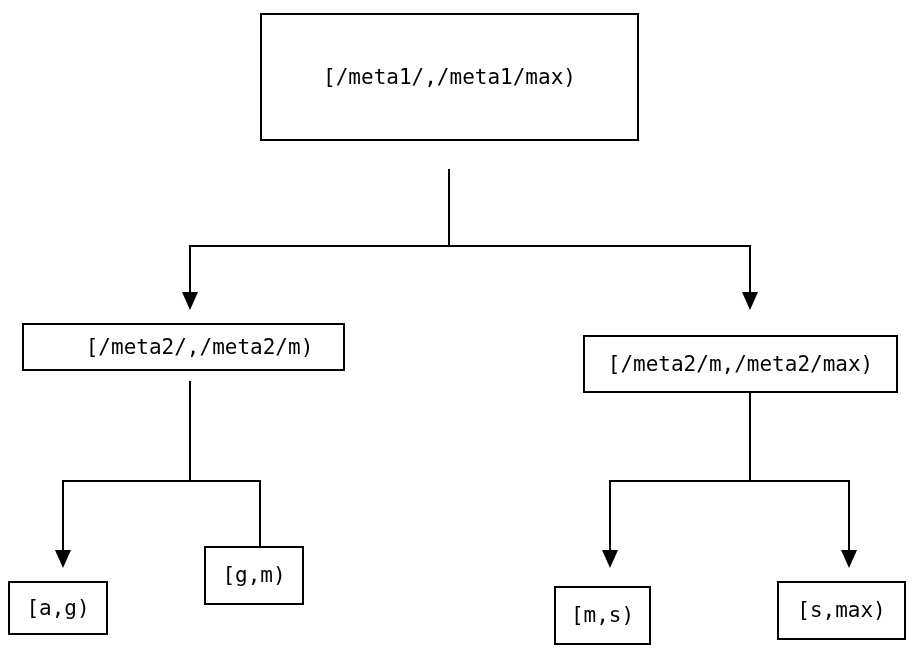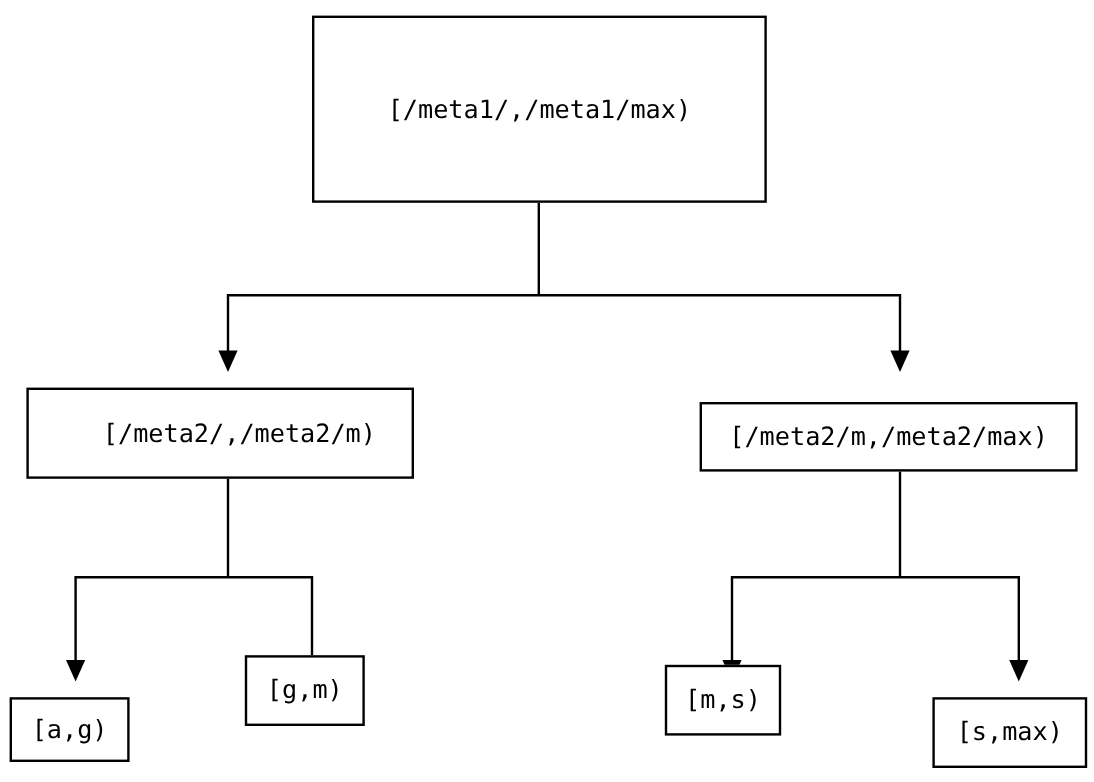--- a/index.html
+++ b/index.html
@@ -24,26 +24,26 @@
     position: absolute;
     border: 2px solid var(--line-color);
     background: var(--bg-color);
     display: flex;
     align-items: center;
     justify-content: center;
     font-size: 21px;
     line-height: 1;
     white-space: nowrap;
   }
-  .node-root      { left: 260px; top: 13px;  width: 379px; height: 156px; }
-  .node-left-mid  { left: 22px;  top: 323px; width: 323px; height: 76px; padding-left: 32px; }
+  .node-root      { left: 260px; top: 13px;  width: 379px; height: 128px; }
+  .node-left-mid  { left: 22px;  top: 323px; width: 323px; height: 48px; padding-left: 32px; }
   .node-right-mid { left: 583px; top: 323px; width: 315px; height: 58px; margin-top: 12px; }
   .node-leaf-ag   { left: 8px;   top: 581px; width: 100px; height: 54px; }
   .node-leaf-gm   { left: 204px; top: 546px; width: 100px; height: 59px; }
-  .node-leaf-ms   { left: 554px; top: 554px; width: 97px;  height: 59px; }
+  .node-leaf-ms   { left: 554px; top: 586px; width: 97px;  height: 59px; }
   .node-leaf-smax { left: 777px; top: 581px; width: 129px; height: 59px; }
 </style>
 </head>
 <body>
 
 <div class="canvas">
 
   <svg class="connectors" width="912" height="652" viewBox="0 0 912 652" fill="none" stroke="currentColor" stroke-width="2">
 
     <path d="M449 169 V246 M189 246 H751 M190 246 V293 M750 246 V293"></path>

